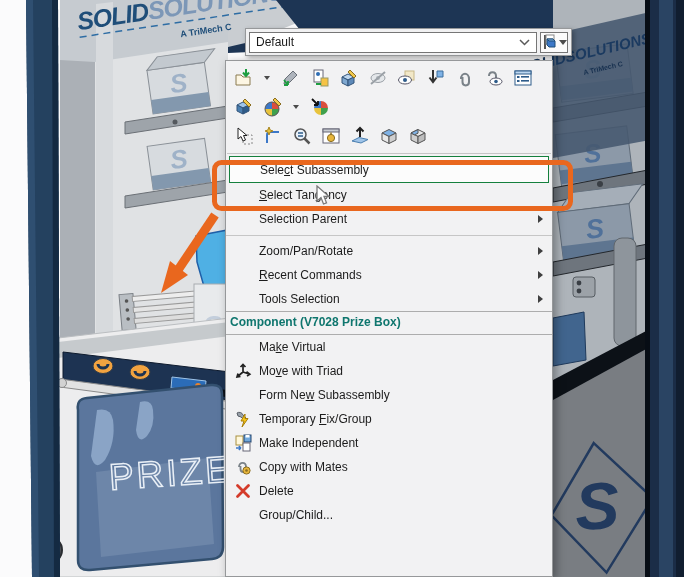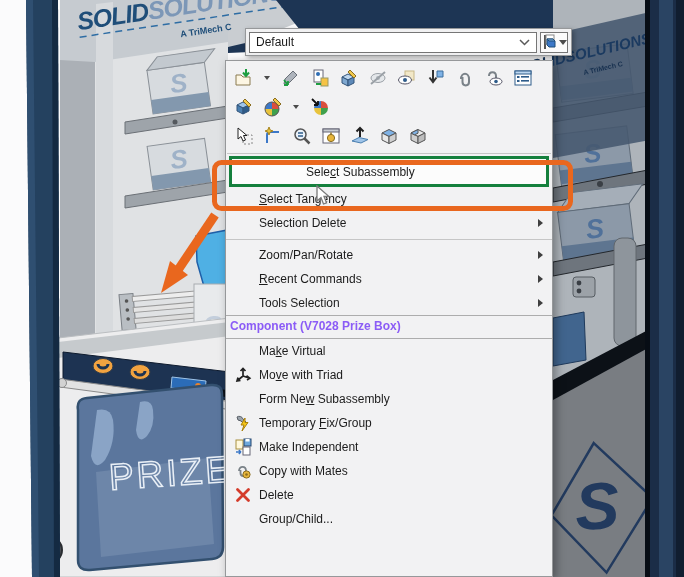--- a/index.html
+++ b/index.html
@@ -31,25 +31,25 @@
   .tb-btn{width:21px;height:22px;display:flex;align-items:center;justify-content:center;}
   .tb-caret{width:10px;display:flex;align-items:center;justify-content:center;}
   .tb-caret .caret{border-top-width:4px;border-left-width:3.5px;border-right-width:3.5px;}
   .tbsep{height:1px;background:#C6C6C6;margin:5px 1px 0 1px;}
 
   ul.menu{list-style:none;margin:2px 0 0 0;padding:0;}
   .mi{display:flex;align-items:center;height:24px;font-size:12px;color:#1C1C1C;
       position:relative;padding-right:8px;}
   .mi .mi-icon{width:33px;display:flex;align-items:center;justify-content:center;flex:none;}
   .mi .mi-label{white-space:nowrap;}
-  .mi.hl{height:25px;background:#FCFCFC;border:3px solid #15803d;margin:0 3px;padding-left:44px;}
+  .mi.hl{height:25px;background:#FCFCFC;border:1px solid #15803d;margin:0 3px;}
   .mi.hl .mi-icon{width:30px;}
   .msep{height:8px;display:flex;align-items:center;}
   .msep div{height:1px;background:#C6C6C6;width:100%;}
-  .mhead{height:22px;line-height:21px;font-size:12px;font-weight:bold;color:#8b5cf6;
+  .mhead{height:22px;line-height:21px;font-size:12px;font-weight:bold;color:#0f766e;
      border-top:1px solid #ADADAD;border-bottom:1px solid #ADADAD;padding-left:4px;}
   .subarrow{position:absolute;right:9px;top:8px;width:0;height:0;
      border-top:4px solid transparent;border-bottom:4px solid transparent;
      border-left:5px solid #3F3F3F;}
   u{text-decoration:underline;}
 
   
   #annot{position:absolute;left:0;top:0;z-index:40;pointer-events:none;}
   #cursor{position:absolute;left:316px;top:185px;z-index:50;pointer-events:none;}
 </style>
@@ -376,21 +376,21 @@
     <li class="mi hl">
       <span class="mi-icon"></span>
       <span class="mi-label">Sele<u>c</u>t Subassembly</span>
     </li>
     <li class="mi">
       <span class="mi-icon"></span>
       <span class="mi-label"><u>S</u>elect Tangency</span>
     </li>
     <li class="mi">
       <span class="mi-icon"></span>
-      <span class="mi-label">Selection Delete</span>
+      <span class="mi-label">Selection Parent</span>
       <span class="subarrow"></span>
     </li>
     <li class="msep">
         <div></div>
       </li>
     <li class="mi">
       <span class="mi-icon"></span>
       <span class="mi-label">Zoom/Pan/Rotate</span>
       <span class="subarrow"></span>
     </li>

